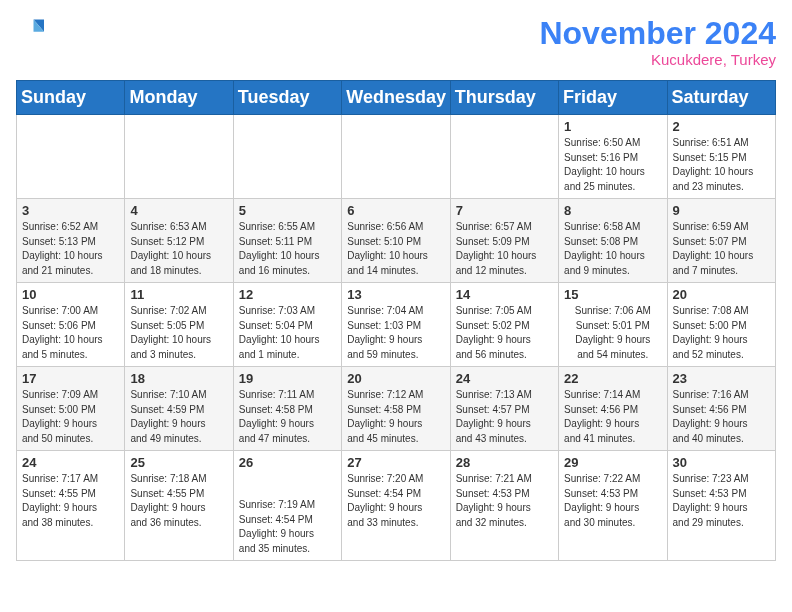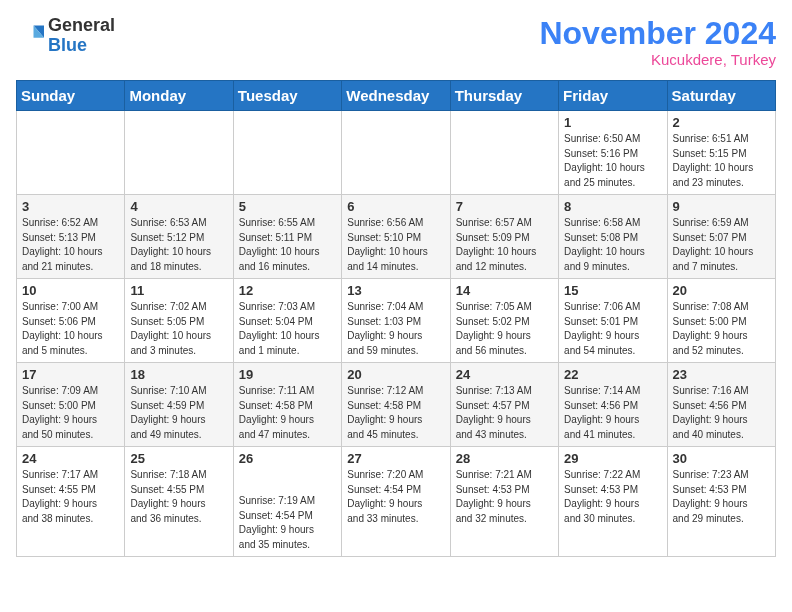--- a/index.html
+++ b/index.html
@@ -46,21 +46,21 @@
       color: #ec4899;
     }
     table {
       width: 100%;
       border-collapse: collapse;
       table-layout: fixed;
     }
     thead tr th {
       background-color: #2575c4;
       color: #fff;
-      font-size: 15px;
+      font-size: 18px;
       font-weight: bold;
       padding: 6px 4px;
       text-align: left;
       border: 1px solid #1a5fa0;
     }
     tbody tr td {
       border: 1px solid #ccc;
       vertical-align: top;
       padding: 4px 5px;
       font-size: 10.5px;
@@ -88,24 +88,20 @@
   </style>
 </head>
 <body>
 
 <div class="header">
   <div class="logo">
     <svg class="logo-icon" viewBox="0 0 32 32" xmlns="http://www.w3.org/2000/svg">
       <polygon points="20,4 32,4 32,18" fill="#2575c4"></polygon>
       <polygon points="20,4 32,18 20,18" fill="#5aaae0"></polygon>
     </svg>
-    <div class="logo-text">
-      <span class="logo-general">General</span><br>
-      <span class="logo-blue">Blue</span>
-    </div>
   </div>
   <div class="title-block">
     <div class="month-title">November 2024</div>
     <div class="location">Kucukdere, Turkey</div>
   </div>
 </div>
 
 <table>
   <thead>
     <tr>
@@ -222,21 +218,21 @@
         </td>
         <td>
           <span class="day-num">14</span>
           <div class="day-info" style="white-space: pre-line;">Sunrise: 7:05 AM
 Sunset: 5:02 PM
 Daylight: 9 hours
 and 56 minutes.</div>
         </td>
         <td>
           <span class="day-num">15</span>
-          <div class="day-info" style="white-space: pre-line;">Sunrise: 7:06 AM
+          <div class="day-info" style="white-space: pre-line; text-align: center;">Sunrise: 7:06 AM
 Sunset: 5:01 PM
 Daylight: 9 hours
 and 54 minutes.</div>
         </td>
         <td>
           <span class="day-num">20</span>
           <div class="day-info" style="white-space: pre-line;">Sunrise: 7:08 AM
 Sunset: 5:00 PM
 Daylight: 9 hours
 and 52 minutes.</div>

